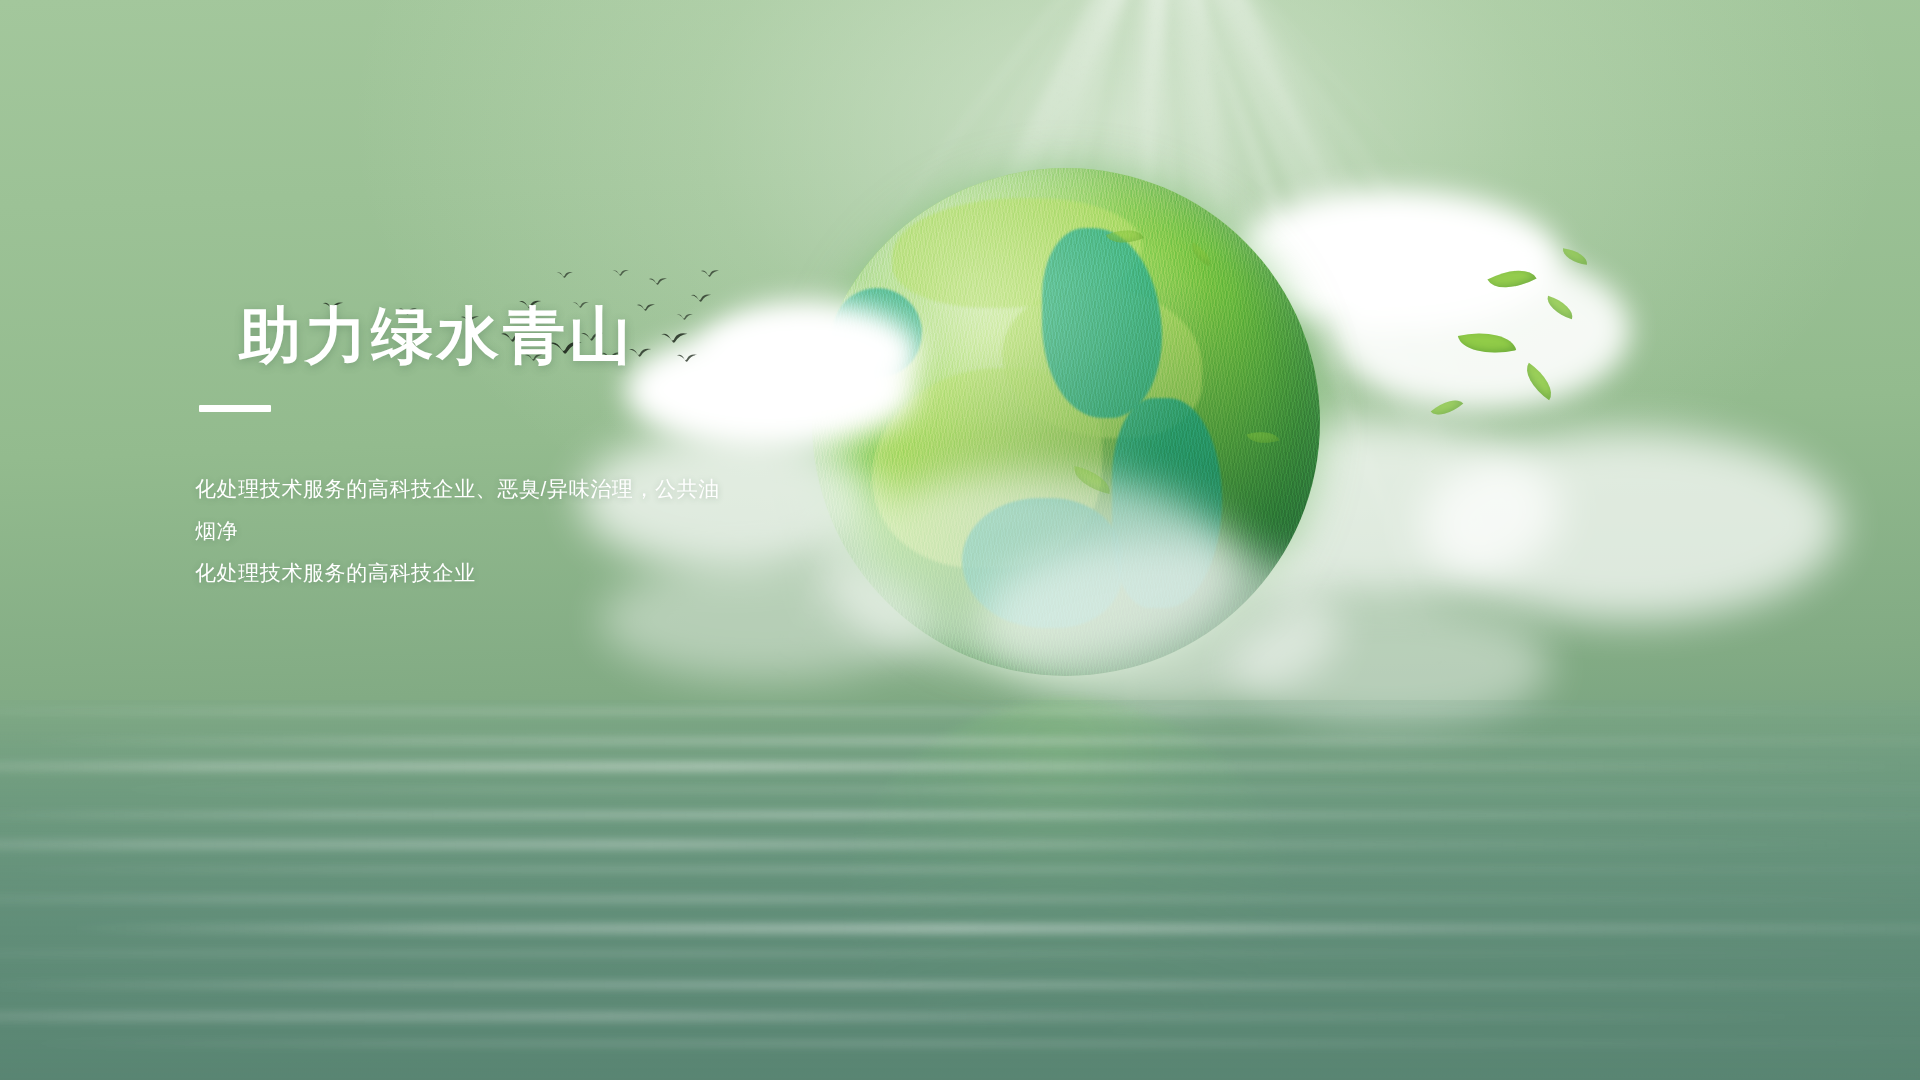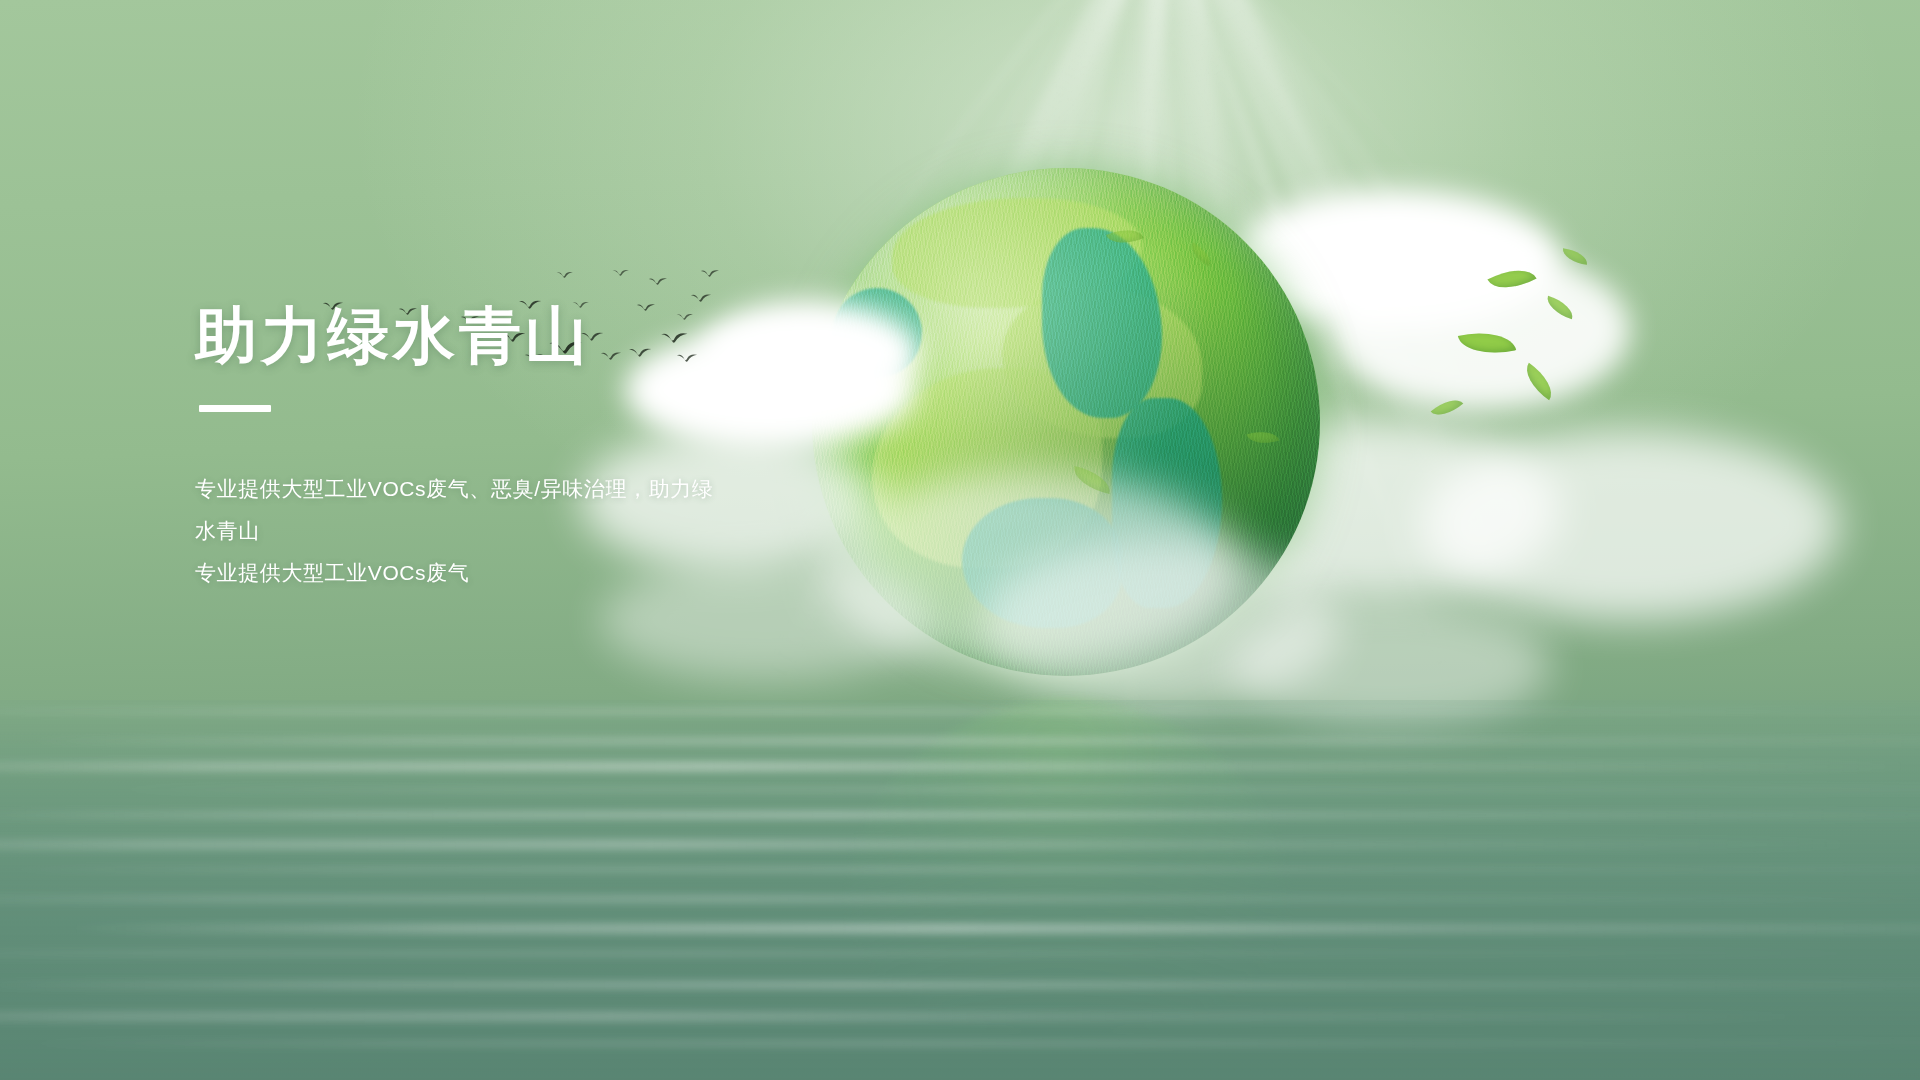--- a/index.html
+++ b/index.html
@@ -69,21 +69,21 @@
   .bird { position:absolute; color:#2a3528; line-height:1; font-family:"DejaVu Sans",sans-serif; }
   .bird svg { display:block; overflow:visible; }
 
   
   .leaf { position:absolute; background:#8cc93f; border-radius:0 100% 0 100%; opacity:.9;
           box-shadow:inset -2px -3px 6px rgba(40,110,30,.35); }
 
   
   #copy { position:absolute; left:195px; top:296px; width:720px; z-index:40; }
   #headline { color:#fff; font-size:62px; font-weight:bold; line-height:1.28; letter-spacing:4px;
-              text-shadow:0 2px 10px rgba(50,90,60,.30); }
+              text-shadow:0 2px 10px rgba(50,90,60,.30);margin-left:44px; }
   #headline .hl-line { display:block; }
   #divider { width:72px; height:7px; background:#fff; margin:30px 0 0 4px; border-radius:1px; }
   #subtitle { margin-top:56px; color:#fff; font-size:21px; line-height:2.0; letter-spacing:.6px;
               text-shadow:0 1px 6px rgba(50,90,60,.28); max-width:540px; }
   #subtitle .sub-line { display:block; }
 </style>
 </head>
 <body>
 
 <div id="stage">
@@ -271,18 +271,18 @@
       <div class="leaf" style="left: 1248px; top: 430px; width: 30px; height: 15px; transform: rotate(-16deg); opacity: 0.45;"></div>
       <div class="leaf" style="left: 1072px; top: 470px; width: 40px; height: 20px; transform: rotate(12deg); opacity: 0.4;"></div>
     </div>
 
   <div id="copy">
     <h1 id="headline">
       <span class="hl-line">助力绿水青山</span>
     </h1>
     <div id="divider"></div>
     <p id="subtitle">
-      <span class="sub-line">专业提供大型工业VOCs废气、恶臭/异味治理，助力绿水青山</span>
-      <span class="sub-line">专业提供大型工业VOCs废气</span>
+      <span class="sub-line">化处理技术服务的高科技企业、恶臭/异味治理，公共油烟净</span>
+      <span class="sub-line">化处理技术服务的高科技企业</span>
     </p>
   </div>
 
 </div>
 
 </body></html>

